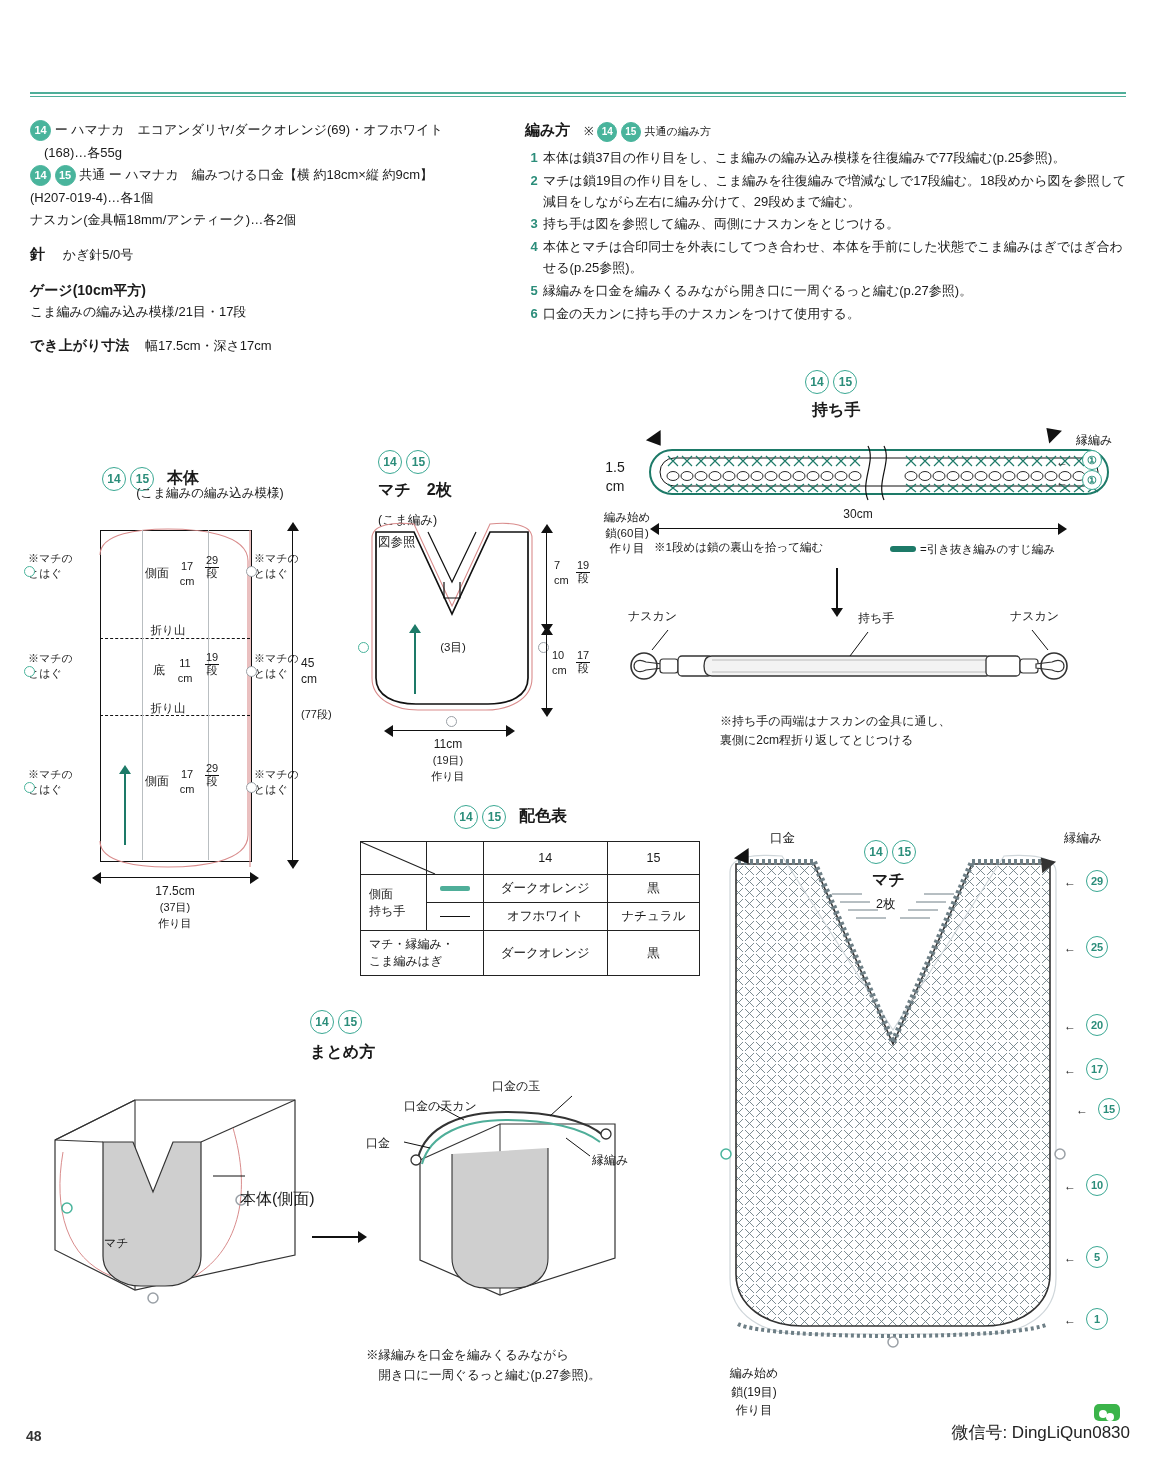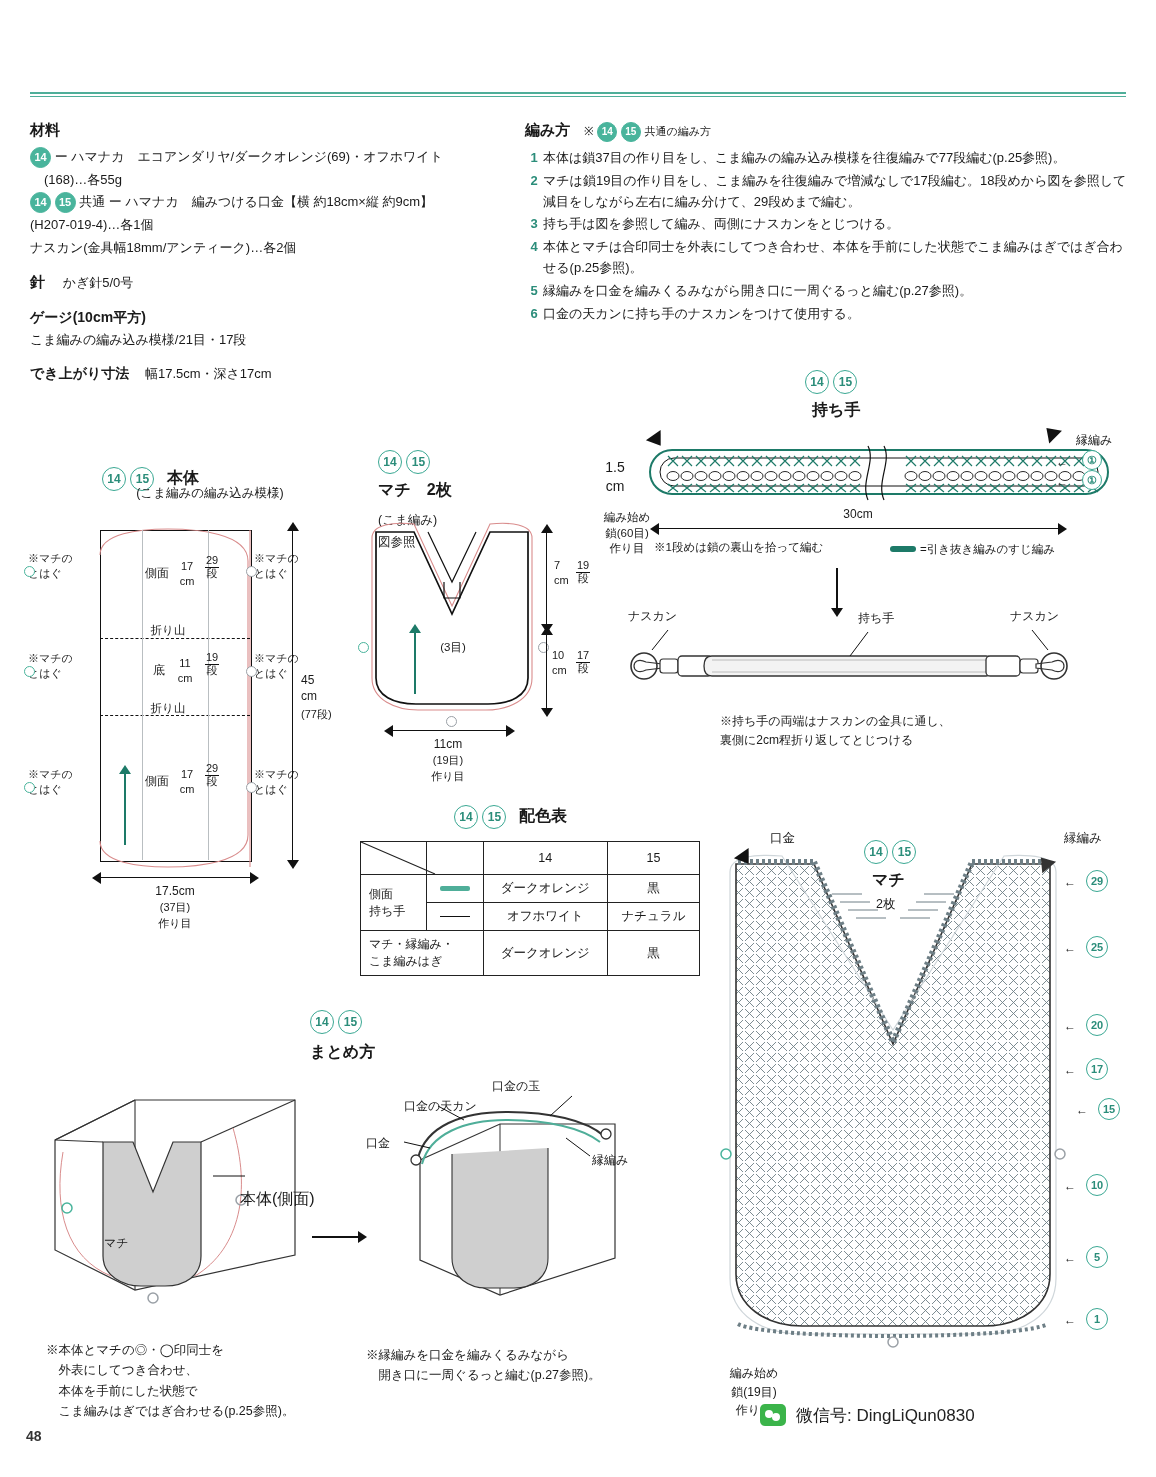--- a/index.html
+++ b/index.html
@@ -47,21 +47,21 @@
   .dia{position:absolute;}
   .box{position:absolute;border:1.6px solid #111;}
   .dash{position:absolute;border-top:1.4px dashed #111;}
   .arrowline{position:absolute;background:#1d7a68;width:2px;}
   .ring{width:9px;height:9px;border:1.6px solid #49b49c;border-radius:50%;position:absolute;background:#fff;}
   .ringg{width:9px;height:9px;border:1.6px solid #9aa0a6;border-radius:50%;position:absolute;background:#fff;}
   
   table.ct{border-collapse:collapse;font-size:12.5px;}
   table.ct td,table.ct th{border:1.2px solid #222;padding:5px 8px;text-align:center;}
   
-  #wm{left:760px;top:1404px;width:370px;height:40px;display:flex;align-items:flex-start;}
+  #wm{left:760px;top:1404px;width:370px;height:40px;display:flex;align-items:flex-end;flex-direction:column;}
   #wm .ic{width:26px;height:22px;border-radius:5px;background:#3bb44a;position:relative;margin-right:10px;}
   #wm .ic:before{content:"";position:absolute;left:5px;top:6px;width:8px;height:8px;border-radius:50%;background:#fff;}
   #wm .ic:after{content:"";position:absolute;left:12px;top:9px;width:8px;height:8px;border-radius:50%;background:#fff;}
   #wm .tx{font-size:17px;color:#222;}
   #pgno{left:26px;top:1428px;font-size:14px;font-weight:bold;color:#333;}
   .vline{position:absolute;background:#111;width:1.4px;}
   .hline{position:absolute;background:#111;height:1.4px;}
   .arrow-r{position:absolute;width:0;height:0;border-top:6px solid transparent;border-bottom:6px solid transparent;border-left:9px solid #111;}
   .arrow-l{position:absolute;width:0;height:0;border-top:6px solid transparent;border-bottom:6px solid transparent;border-right:9px solid #111;}
   .arrow-u{position:absolute;width:0;height:0;border-left:6px solid transparent;border-right:6px solid transparent;border-bottom:9px solid #1d7a68;}
@@ -75,21 +75,20 @@
 </style>
 </head>
 <body>
 
 <div class="pg">
 
   <div class="abs" id="hdrline"></div>
   <div class="abs" id="hdrline2"></div>
 
   <div class="abs" id="mat">
-    <h3>材料</h3>
     <div class="row">
       <span class="badge fill" style="width:19px;height:19px;font-size:11px">14</span>
       <span>ー ハマナカ　エコアンダリヤ/ダークオレンジ(69)・オフホワイト</span>
     </div>
     <div class="row ind"><span>(168)…各55g</span></div>
     <div class="row">
       <span class="badge fill" style="width:19px;height:19px;font-size:11px">14</span>
       <span class="badge fill" style="width:19px;height:19px;font-size:11px">15</span>
       <span>共通 ー ハマナカ　編みつける口金【横 約18cm×縦 約9cm】</span>
     </div>
@@ -209,21 +208,21 @@
     <div class="cap" style="left:174px;top:312px;width:58px;white-space:pre-line;font-size:11px">※マチの
 とはぐ</div>
     <div class="ringg" style="left:166px;top:327px;"></div>
 
     <div class="arrowline" style="left:44px;top:318px;height:72px;"></div>
     <div class="arrow-u" style="left:39px;top:310px;"></div>
 
     <div class="vline" style="left:212px;top:75px;height:330px;"></div>
     <div class="arrow-u" style="left:207px;top:67px;border-bottom-color:#111"></div>
     <div class="arrow-d" style="left:207px;top:405px;"></div>
-    <div class="cap" style="left:221px;top:217px;width:40px;white-space:pre-line;font-size:12px">45
+    <div class="cap" style="left:221px;top:200px;width:40px;white-space:pre-line;font-size:12px">45
 cm</div>
     <div class="cap" style="left:221px;top:252px;width:48px;font-size:11px">(77段)</div>
 
     <div class="hline" style="left:20px;top:422px;width:150px;"></div>
     <div class="arrow-l" style="left:12px;top:417px;"></div>
     <div class="arrow-r" style="left:170px;top:417px;"></div>
     <div class="cap c" style="left:45px;top:428px;width:100px;">17.5cm</div>
     <div class="cap c" style="left:45px;top:445px;width:100px;font-size:11px">(37目)</div>
     <div class="cap c" style="left:45px;top:461px;width:100px;font-size:11px">作り目</div>
   </div>
@@ -537,24 +536,20 @@
     <line x1="74" y1="30" x2="48" y2="16" stroke="#111" stroke-width="1"></line>
     <line x1="40" y1="58" x2="14" y2="52" stroke="#111" stroke-width="1"></line>
     <line x1="160" y1="26" x2="182" y2="6" stroke="#111" stroke-width="1"></line>
     <line x1="176" y1="48" x2="200" y2="66" stroke="#111" stroke-width="1"></line>
   </svg>
   <div class="cap" style="left:404px;top:1098px;font-size:12px">口金の天カン</div>
   <div class="cap" style="left:492px;top:1078px;font-size:12px">口金の玉</div>
   <div class="cap" style="left:366px;top:1135px;font-size:12px">口金</div>
   <div class="cap" style="left:592px;top:1152px;font-size:12px">縁編み</div>
 
-  <div class="cap" style="left:46px;top:1340px;white-space:pre-line;font-size:12.5px;line-height:1.62">※本体とマチの◎・◯印同士を
-　外表にしてつき合わせ、
-　本体を手前にした状態で
-　こま編みはぎではぎ合わせる(p.25参照)。</div>
   <div class="cap" style="left:366px;top:1345px;white-space:pre-line;font-size:12.5px;line-height:1.62">※縁編みを口金を編みくるみながら
 　開き口に一周ぐるっと編む(p.27参照)。</div>
 
   <div class="dia" style="left:700px;top:830px;width:420px;height:570px;">
     <div style="position:absolute;left:164px;top:10px;">
       <span class="badge">14</span>
       <span class="badge">15</span>
     </div>
     <div class="sectitle" style="position:absolute;left:172px;top:40px;">マチ</div>
     <div class="cap" style="left:176px;top:66px;font-size:12.5px">2枚</div>

